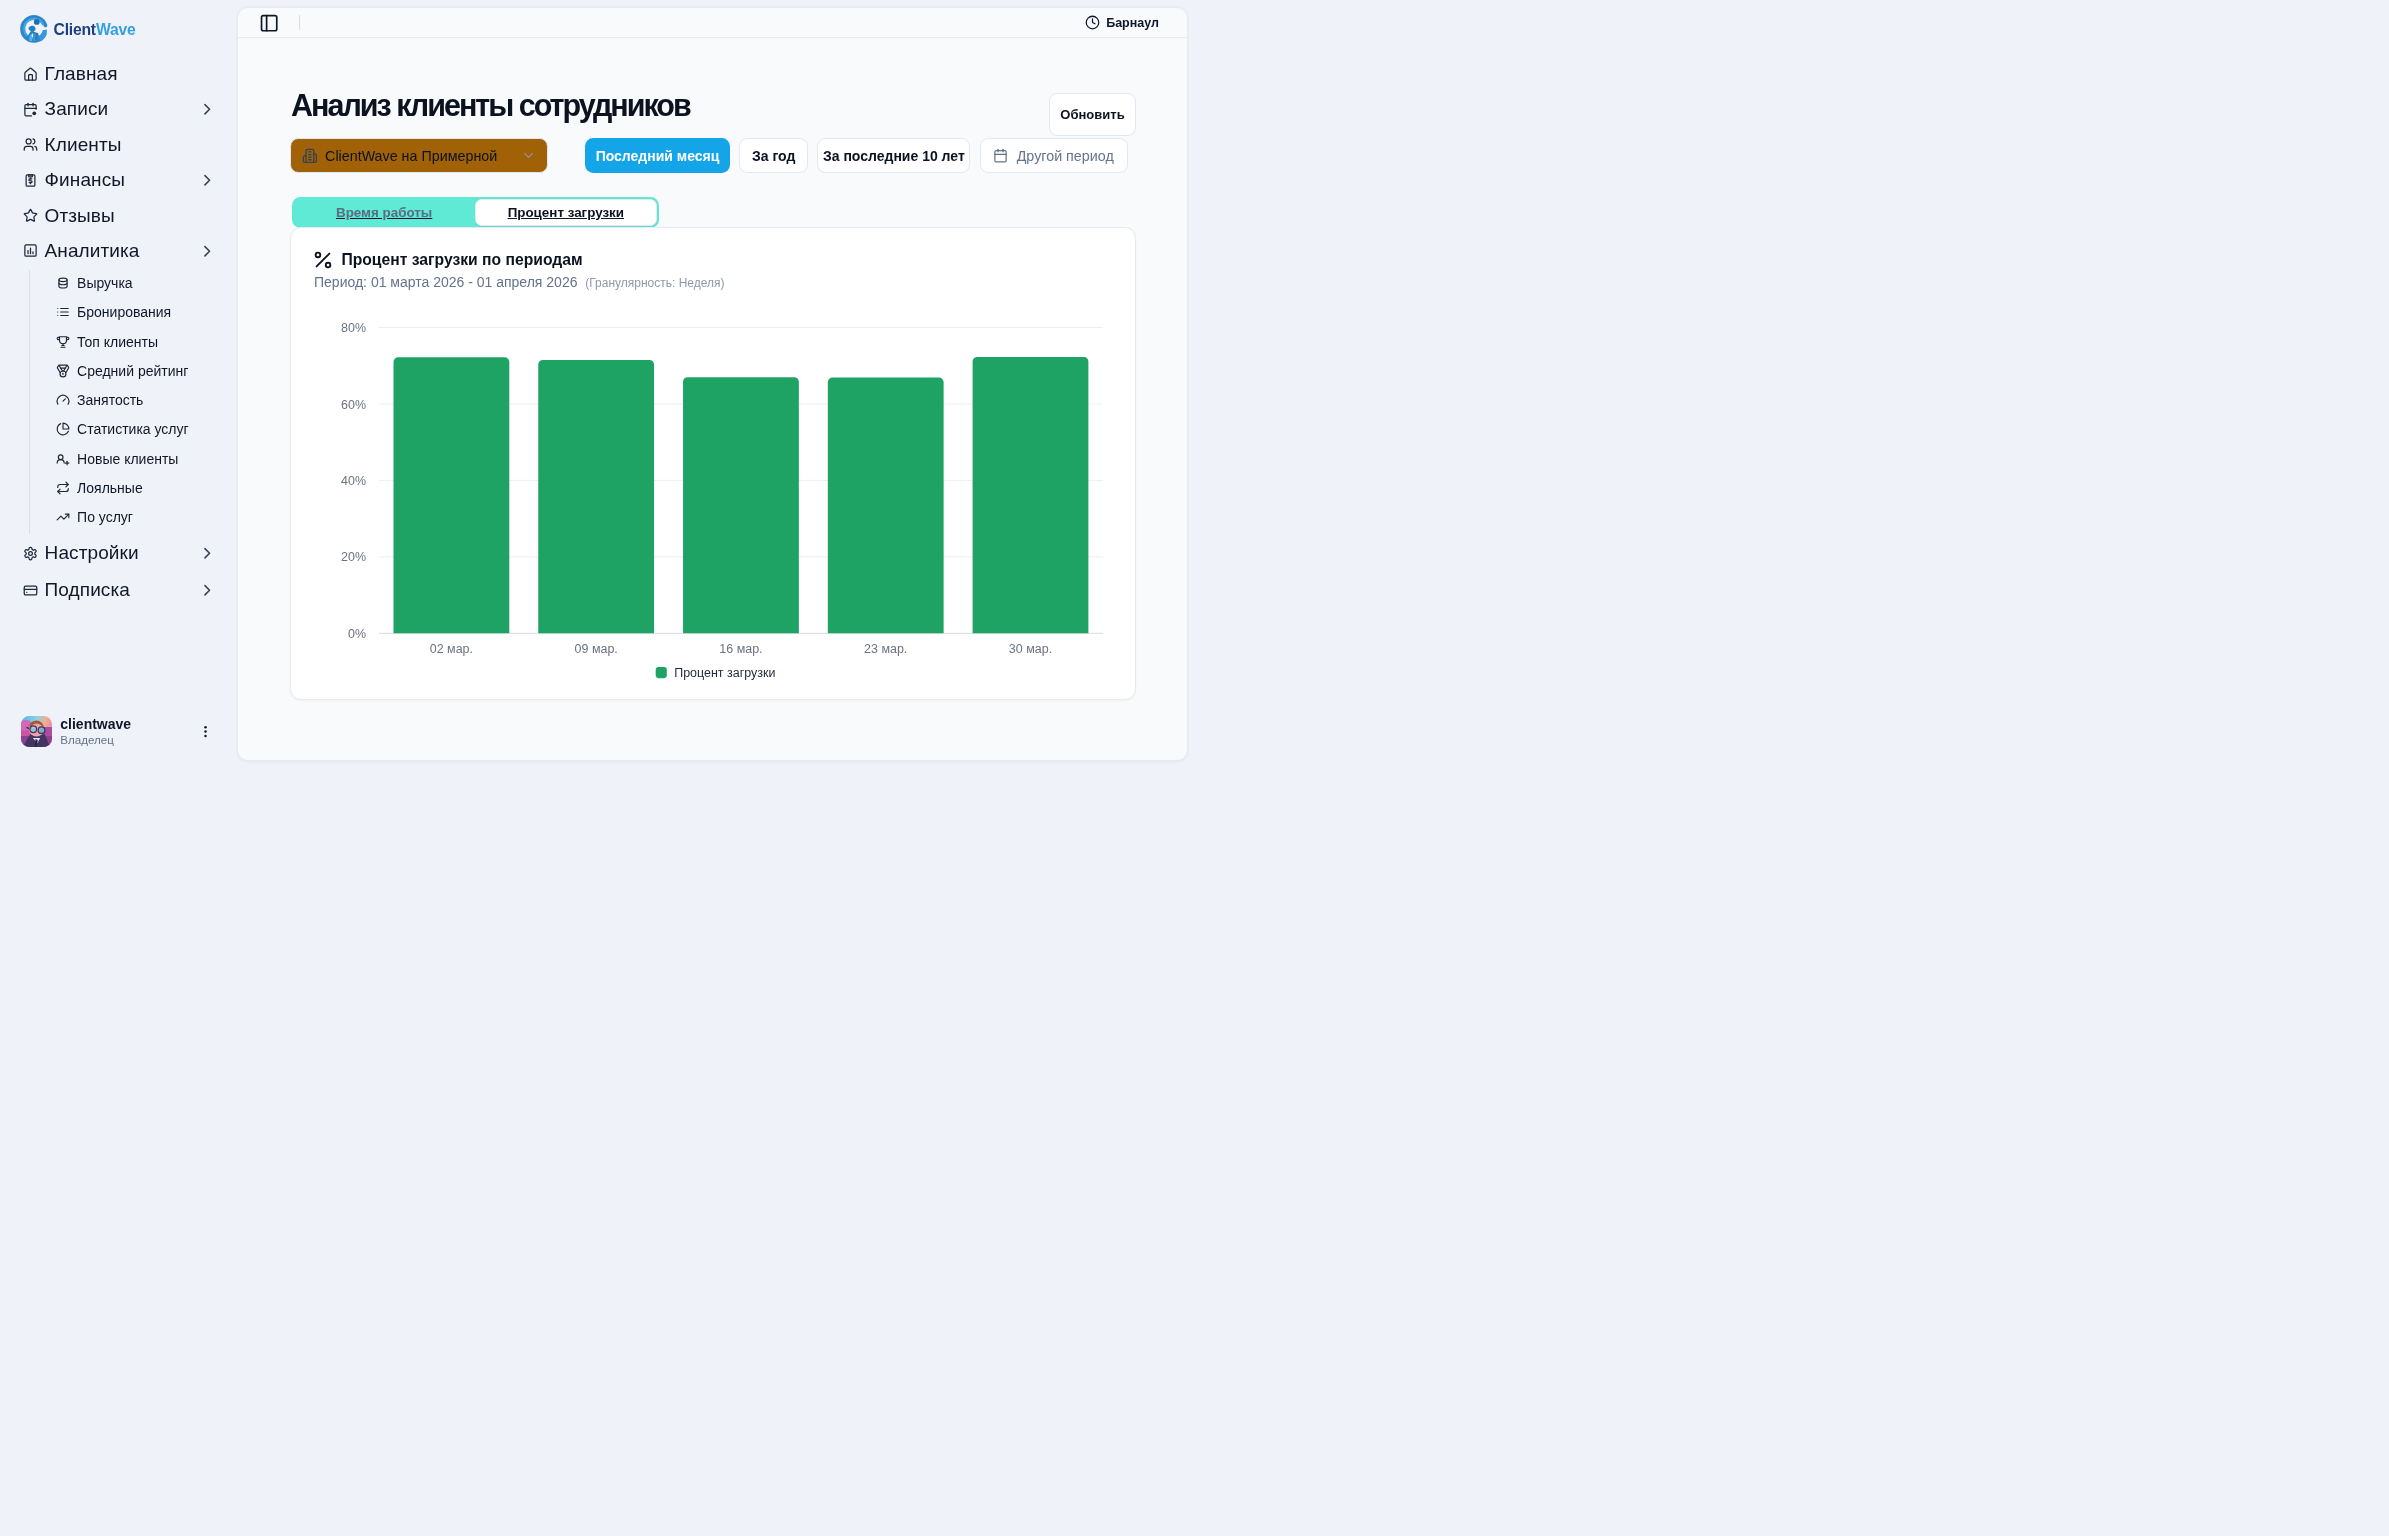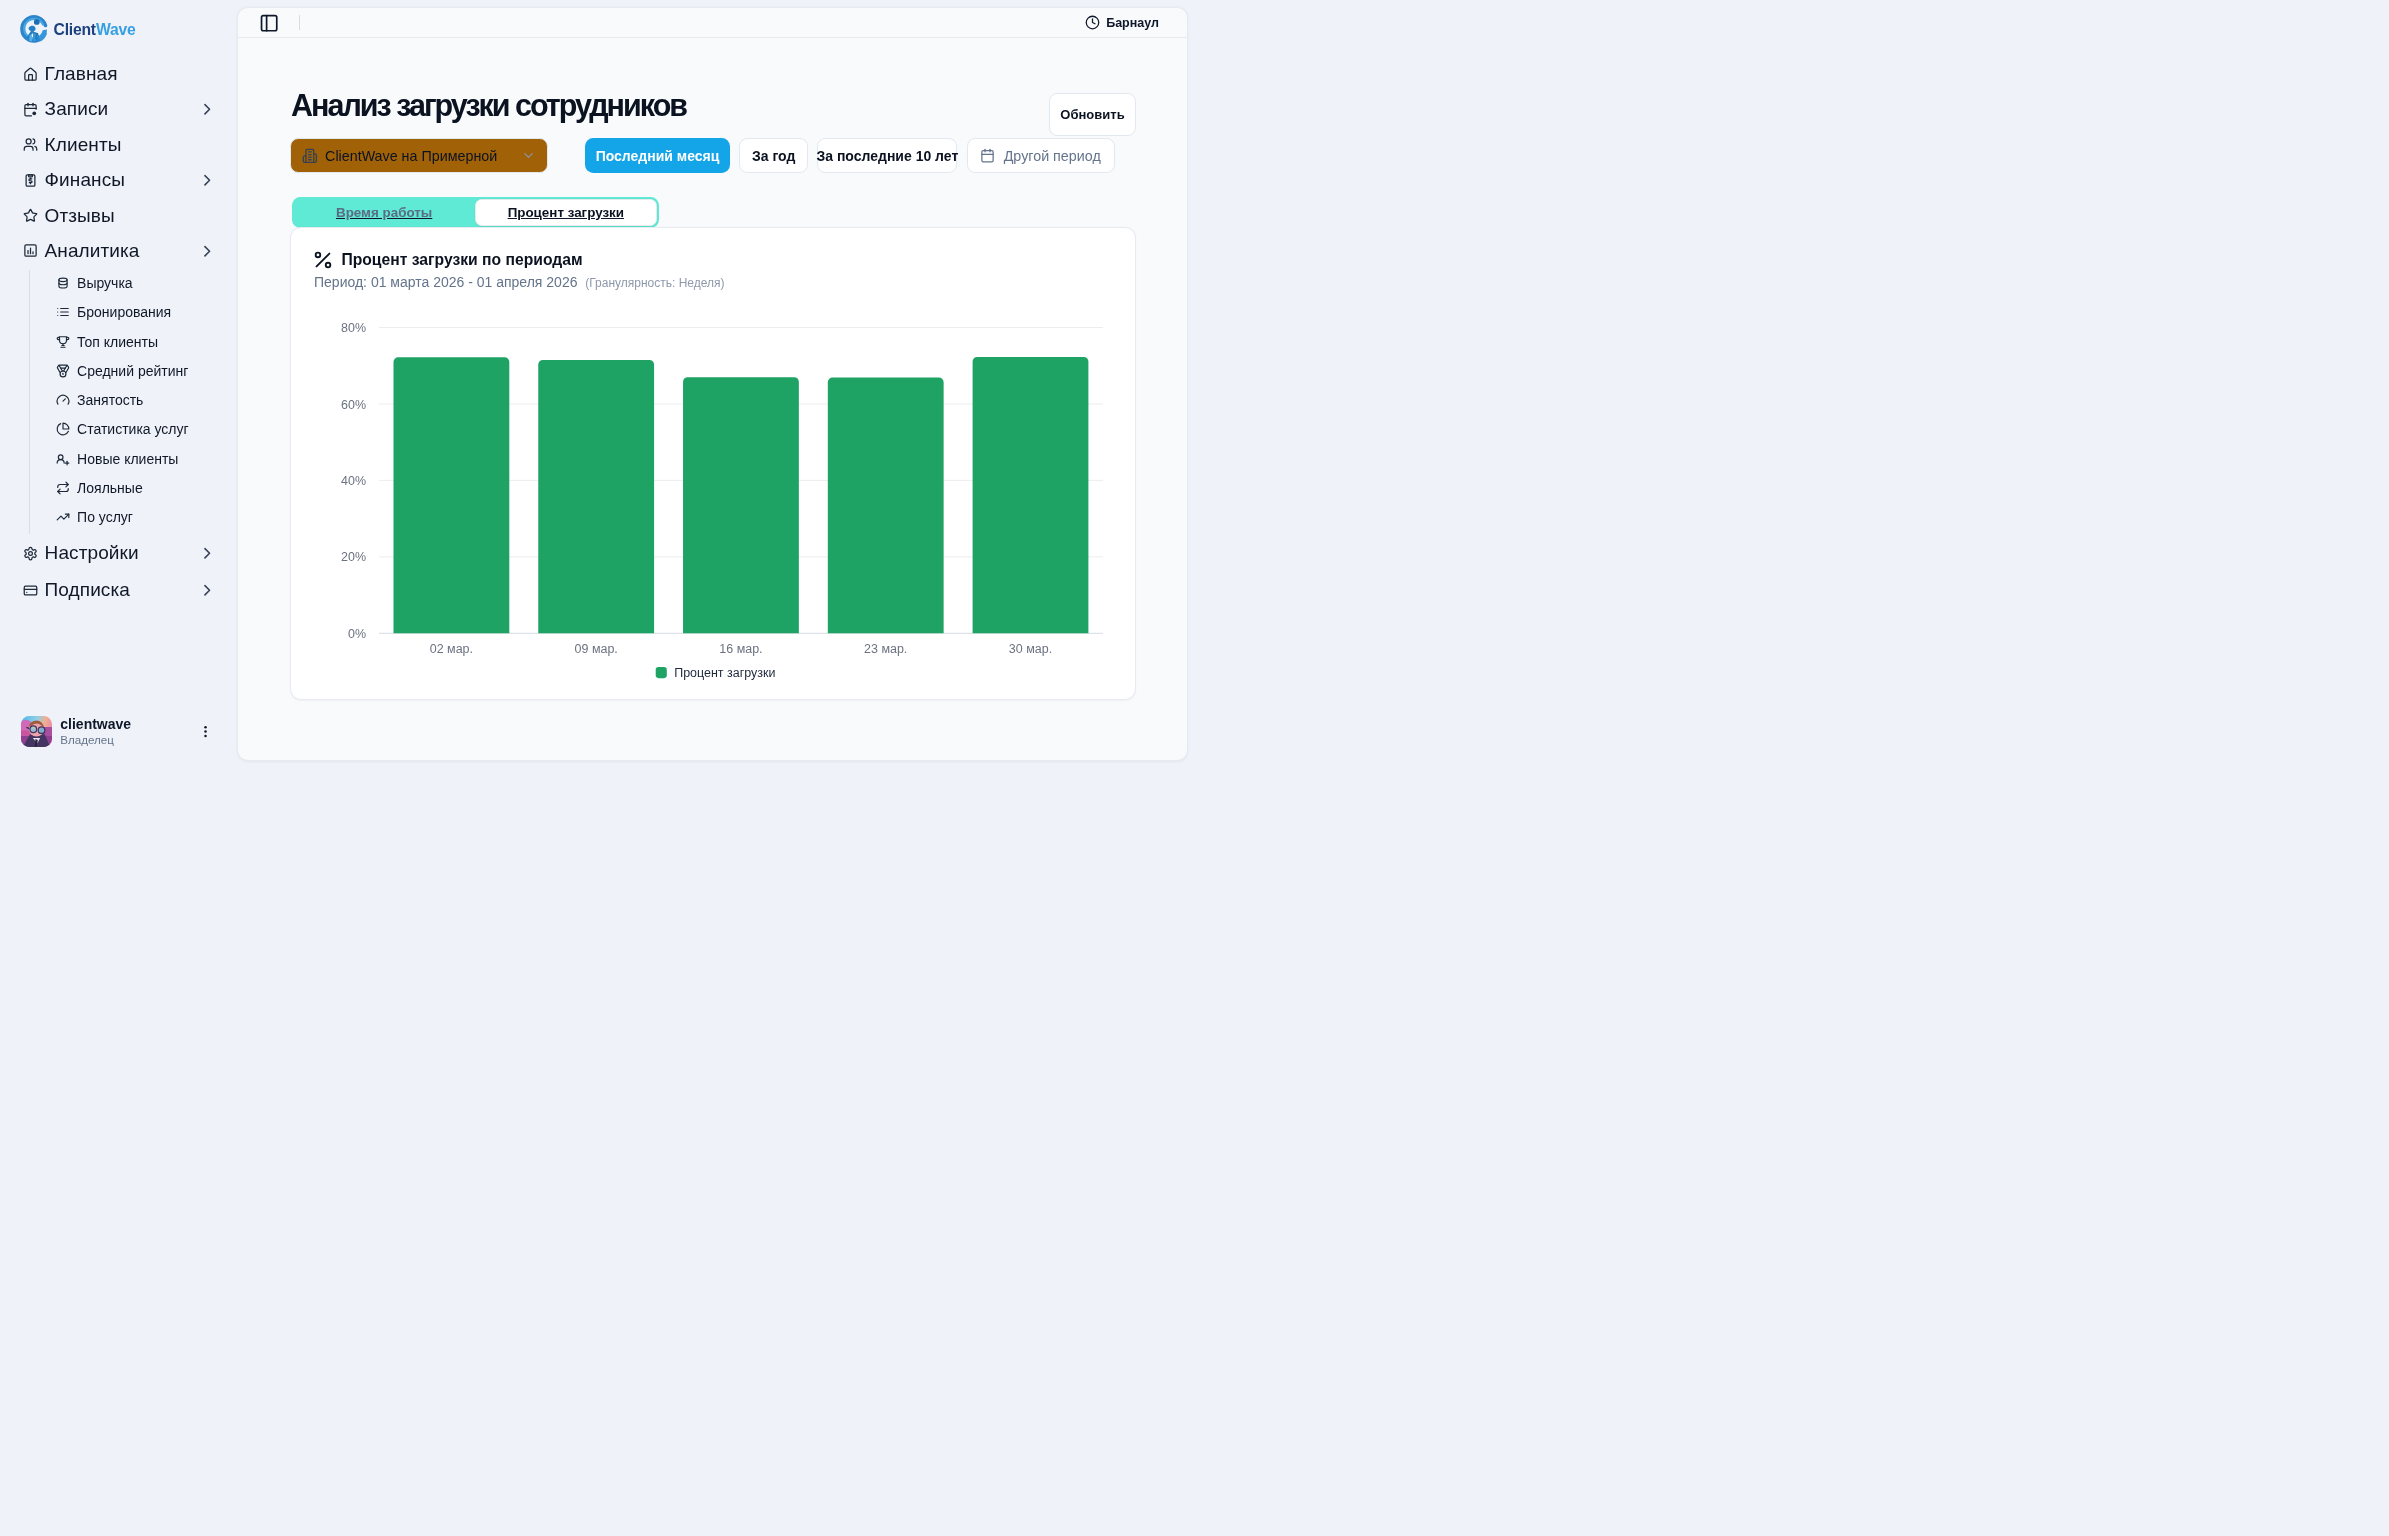--- a/index.html
+++ b/index.html
@@ -60,21 +60,21 @@
 
   .controls { position:absolute; left:52px; top:130px; white-space:nowrap; height:35px; display:flex; }
   .select { width:258px; height:35px; background:#a16207; border:0.9px solid #e2e8f0; border-radius:8.3px;
     display:flex; align-items:center; padding:0 11px; gap:7.4px; }
   .select .txt { font-size:14.3px; white-space:nowrap; color:#0b1220; flex:1; }
   .pillgroup { display:flex; gap:9.2px; margin-left:37px; }
   .pill { height:35px; white-space:nowrap; border-radius:8.3px; display:flex; align-items:center; justify-content:center;
     font-size:14px; font-weight:700; padding:0; }
   .pill.active { background:#14a4e8; color:#fff; border:none; width:145px; }
   .pill.ghost { background:#fff; border:0.9px solid #e2e8f0; color:#0b1220; }
-  .pill.w1 { width:69px; } .pill.w2 { width:140px; } .pill.w3 { width:148px; }
+  .pill.w1 { width:69px; } .pill.w2 { width:153px; } .pill.w3 { width:148px; }
   .pill.calendar { color:#64748b; font-weight:400; font-size:14.3px; gap:8.3px; }
 
   .tabs { position:absolute; left:54px; top:189px; width:367px; height:30.5px; background:#5eead4;
     border-radius:8.3px; display:flex; padding:1.8px;text-decoration:underline; }
   .tab { flex:1; border-radius:6.5px; display:flex; align-items:center; justify-content:center; font-size:13.4px; }
   .tab.off { color:#5b6b83; font-weight:600; }
   .tab.on { background:#fff; color:#0b1220; font-weight:600; border:0.9px solid #e6e9ee;
     box-shadow:0 0.9px 1.8px rgba(15,23,42,.06); }
 
   
@@ -325,21 +325,21 @@
     <div class="sep"></div>
     <div class="right">
       <svg class="ic" width="15" height="15" viewBox="0 0 24 24" fill="none" stroke="#0f172a" stroke-width="2" stroke-linecap="round" stroke-linejoin="round">
         <circle cx="12" cy="12" r="10"></circle>
           <path d="M12 6v6l4 2"></path>
       </svg>
       <span class="city">Барнаул</span>
     </div>
   </div>
 
-  <div class="h1">Анализ загрузки сотрудников</div>
+  <div class="h1">Анализ клиенты сотрудников</div>
   <div class="btn-refresh">Обновить</div>
 
   <div class="controls">
     <div class="select">
       <svg class="ic" width="15.7" height="15.7" viewBox="0 0 24 24" fill="none" stroke="#334155" stroke-width="2" stroke-linecap="round" stroke-linejoin="round">
         <path d="M6 22V4a2 2 0 0 1 2-2h8a2 2 0 0 1 2 2v18Z"></path>
           <path d="M6 12H4a2 2 0 0 0-2 2v6a2 2 0 0 0 2 2h2"></path>
           <path d="M18 9h2a2 2 0 0 1 2 2v9a2 2 0 0 1-2 2h-2"></path>
           <path d="M10 6h4"></path>
           <path d="M10 10h4"></path>

